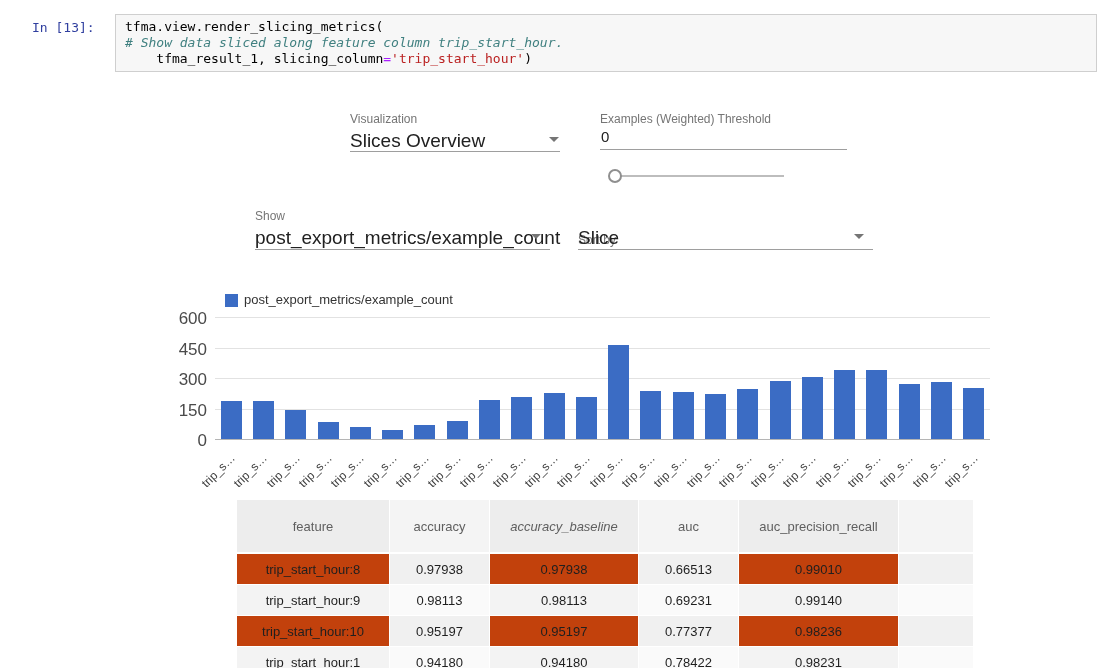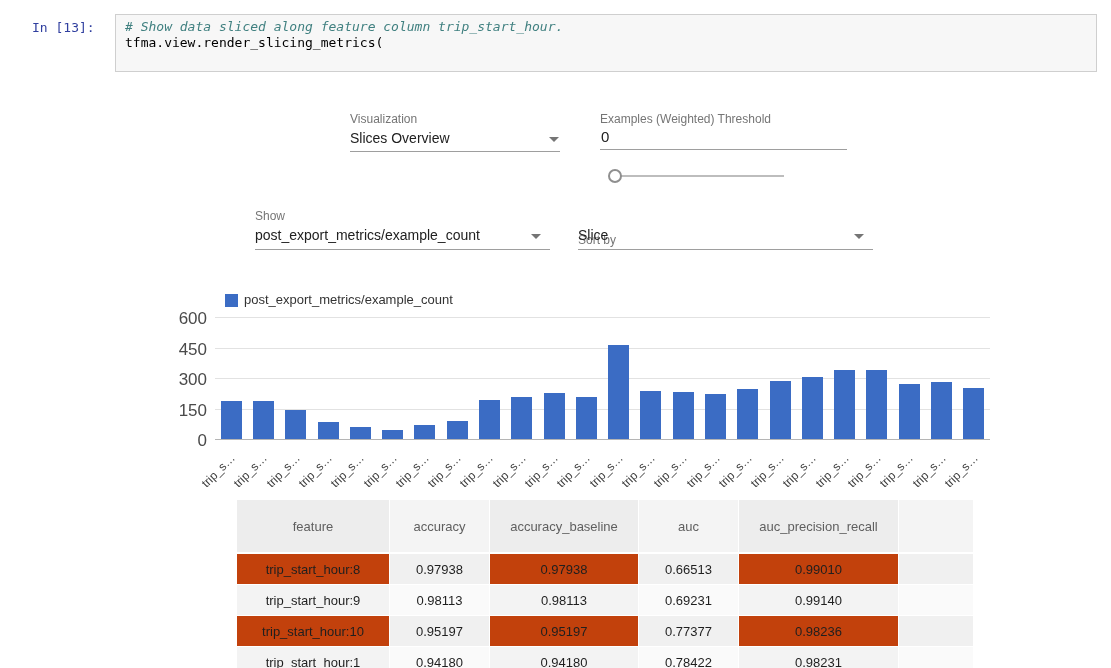--- a/index.html
+++ b/index.html
@@ -10,21 +10,21 @@
   .prompt{position:absolute;left:32px;top:20px;font-family:"DejaVu Sans Mono",monospace;font-size:13px;color:#303F9F;}
   .code-box{position:absolute;left:115px;top:14px;width:962px;height:48px;background:#f7f7f7;border:1px solid #cfcfcf;padding:4px 9px;font-family:"DejaVu Sans Mono",monospace;font-size:13px;line-height:16px;color:#000;}
   .code-line{white-space:pre;}
   .tok-plain{color:#000;}
   .tok-comment{color:#408080;font-style:italic;}
   .tok-string{color:#BA2121;}
   .tok-operator{color:#AA22FF;}
 
   
   .ctl-label{position:absolute;font-size:12px;color:#757575;}
-  .ctl-value{position:absolute;font-size:14px;color:#212121;cursor:pointer;}
+  .ctl-value{position:absolute;font-size:19px;color:#212121;cursor:pointer;}
   .underline{position:absolute;height:1px;background:#9e9e9e;}
   .dd-arrow{position:absolute;width:0;height:0;border-left:5px solid transparent;border-right:5px solid transparent;border-top:5px solid #757575;}
   .thr-input{position:absolute;left:600px;top:128px;width:246px;font-family:"Liberation Sans",sans-serif;font-size:15px;color:#212121;border:none;border-bottom:1px solid #9e9e9e;padding:0 0 4px 1px;background:transparent;outline:none;}
   .slider-track{position:absolute;left:612px;top:175px;width:172px;height:2px;background:#bdbdbd;cursor:pointer;}
   .slider-handle{position:absolute;left:608px;top:169px;width:10px;height:10px;border:2px solid #8f8f8f;border-radius:50%;background:#fff;cursor:pointer;}
 
   
   .legend-swatch{position:absolute;left:225px;top:294px;width:13px;height:13px;}
   .legend-label{position:absolute;left:244px;top:292px;font-size:13px;color:#333;}
   .plot{position:absolute;left:215px;top:317px;width:775px;height:122px;}
@@ -48,22 +48,23 @@
   tr.row-even td.col-even{background:#f3f3f3;}
   tr.row-even td.col-odd{background:#fafafa;}
 </style>
 </head>
 <body>
 
 <div id="screen">
 
   <div class="prompt">In [13]:</div>
   <div class="code-box">
+      <div class="code-line"><span class="tok-plain">tfma.view.render_slicing_metrics(</span></div>
       <div class="code-line"><span class="tok-comment"># Show data sliced along feature column trip_start_hour.</span></div>
-      <div class="code-line"><span class="tok-plain">tfma.view.render_slicing_metrics(</span></div>
+      <div class="code-line"><span class="tok-plain">    tfma_result_1, slicing_column</span><span class="tok-operator">=</span><span class="tok-string">'trip_start_hour'</span><span class="tok-plain">)</span></div>
     </div>
 
   <div class="ctl-label" style="left:350px;top:112px;">Visualization</div>
   <div class="ctl-value" style="left:350px;top:130px;">Slices Overview</div>
   <div class="underline" style="left:350px;top:151px;width:210px;"></div>
   <div class="dd-arrow" style="left:549px;top:137px;"></div>
 
   <div class="ctl-label" style="left:600px;top:112px;">Examples (Weighted) Threshold</div>
   <input class="thr-input" value="0" style="">
 
@@ -146,21 +147,21 @@
       <div class="xlabel" style="left: 668.562px; top: 8px;">trip_s…</div>
       <div class="xlabel" style="left: 700.854px; top: 8px;">trip_s…</div>
     </div>
 
   <div class="table-wrap">
     <table class="metrics">
       <thead>
           <tr>
             <th class="col-even" style="width: 150px; margin-top: 48px;">feature</th>
             <th class="col-odd" style="width: 97px;">accuracy</th>
-            <th class="col-even" style="width: 146px;">accuracy_baseline</th>
+            <th class="col-even" style="width: 146px; font-style: italic;">accuracy_baseline</th>
             <th class="col-odd" style="width: 97px;">auc</th>
             <th class="col-even" style="width: 157px;">auc_precision_recall</th>
             <th class="col-odd" style="width: 220px;">average_los</th>
           </tr>
         </thead>
       <tbody>
           <tr class="row-odd">
             <td class="col-even">trip_start_hour:8</td>
             <td class="col-odd">0.97938</td>
             <td class="col-even">0.97938</td>

